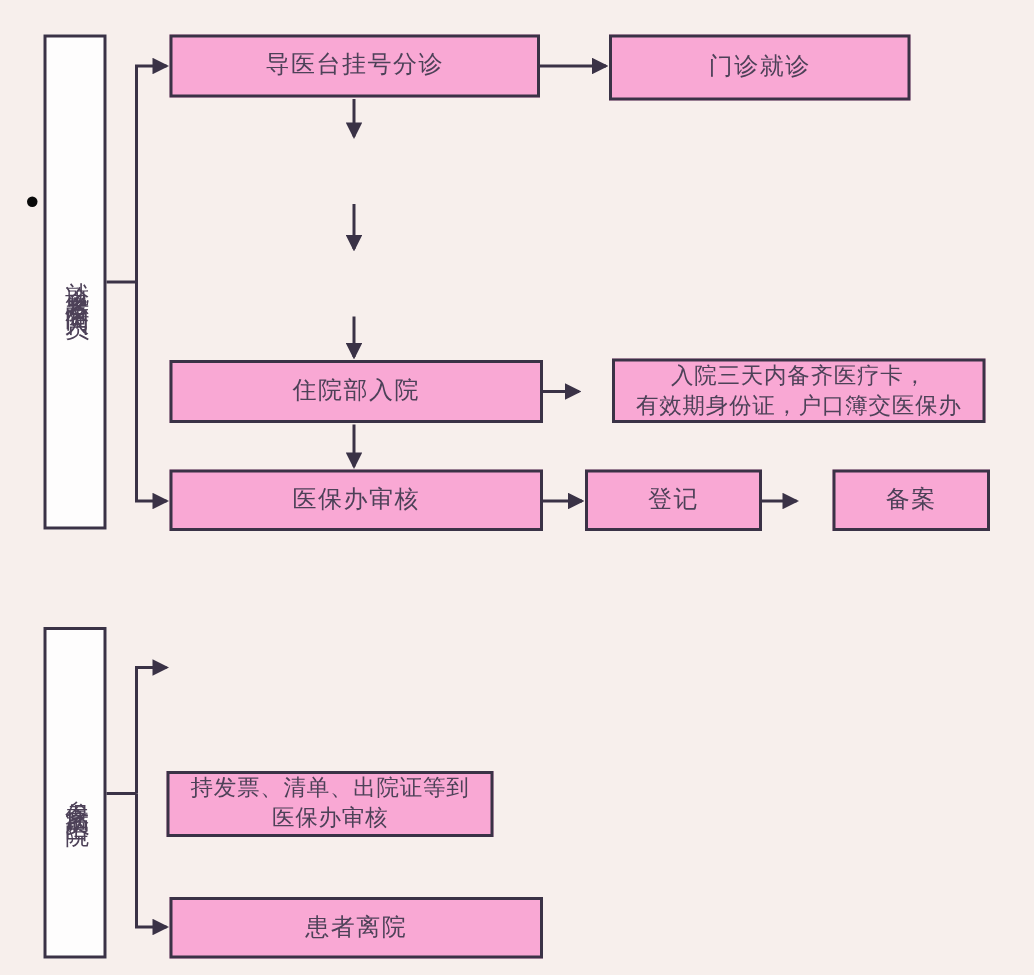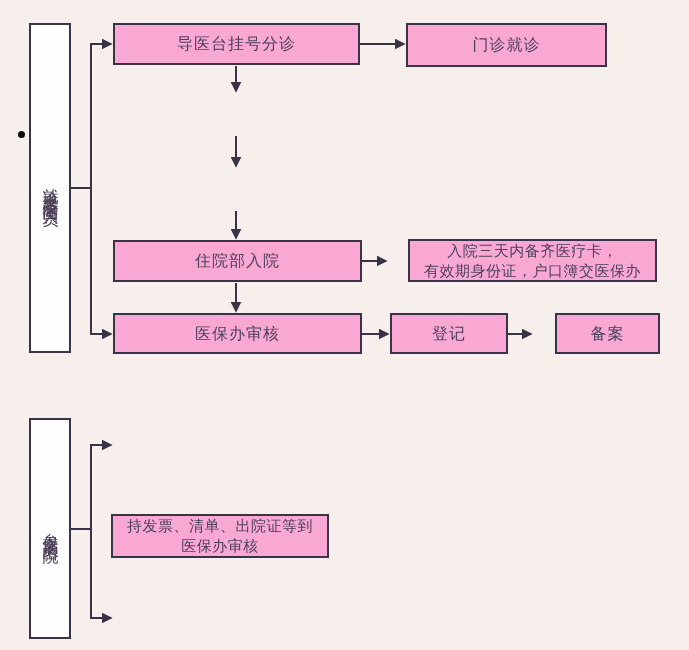--- a/index.html
+++ b/index.html
@@ -124,15 +124,16 @@
 有效期身份证，户口簿交医保办</div>
   <div class="node" id="n-insurance">医保办审核</div>
   <div class="node" id="n-register">登记</div>
   <div class="node" id="n-record">备案</div>
 
   <div class="vbox" id="n-groupB">
     <span>参保病员出院</span>
   </div>
   <div class="node small" id="n-invoice">持发票、清单、出院证等到
 医保办审核</div>
+  <div class="node" id="n-leave">患者离院</div>
 
   <div class="stray-dot"></div>
 </div>
 
 </body></html>

